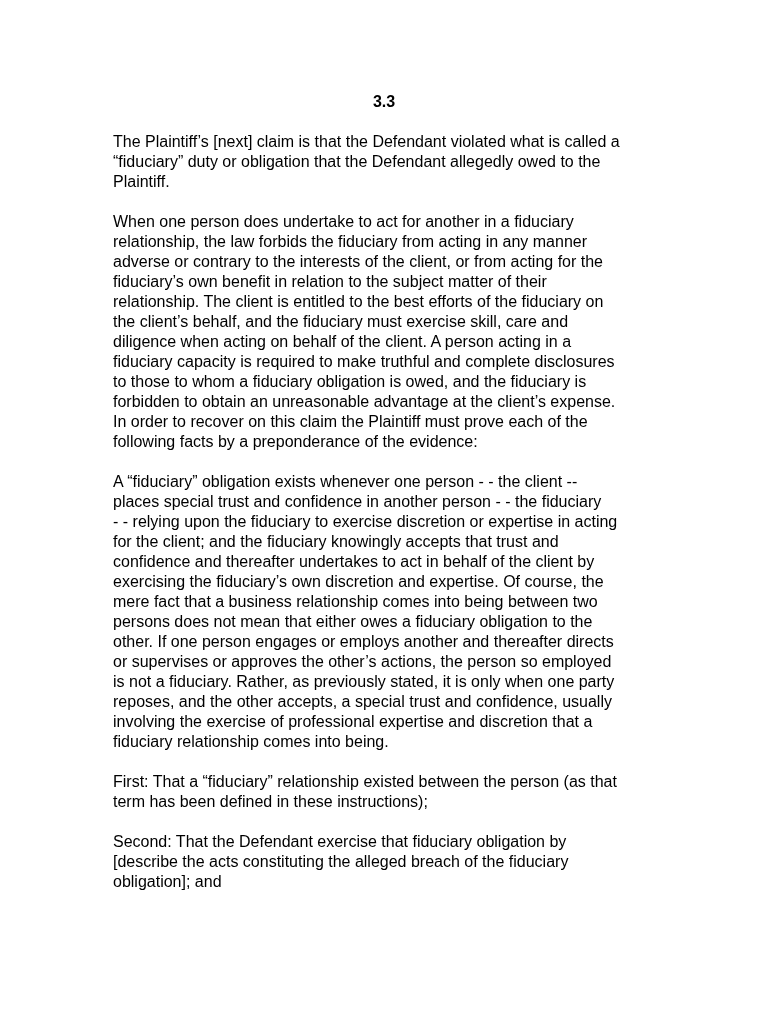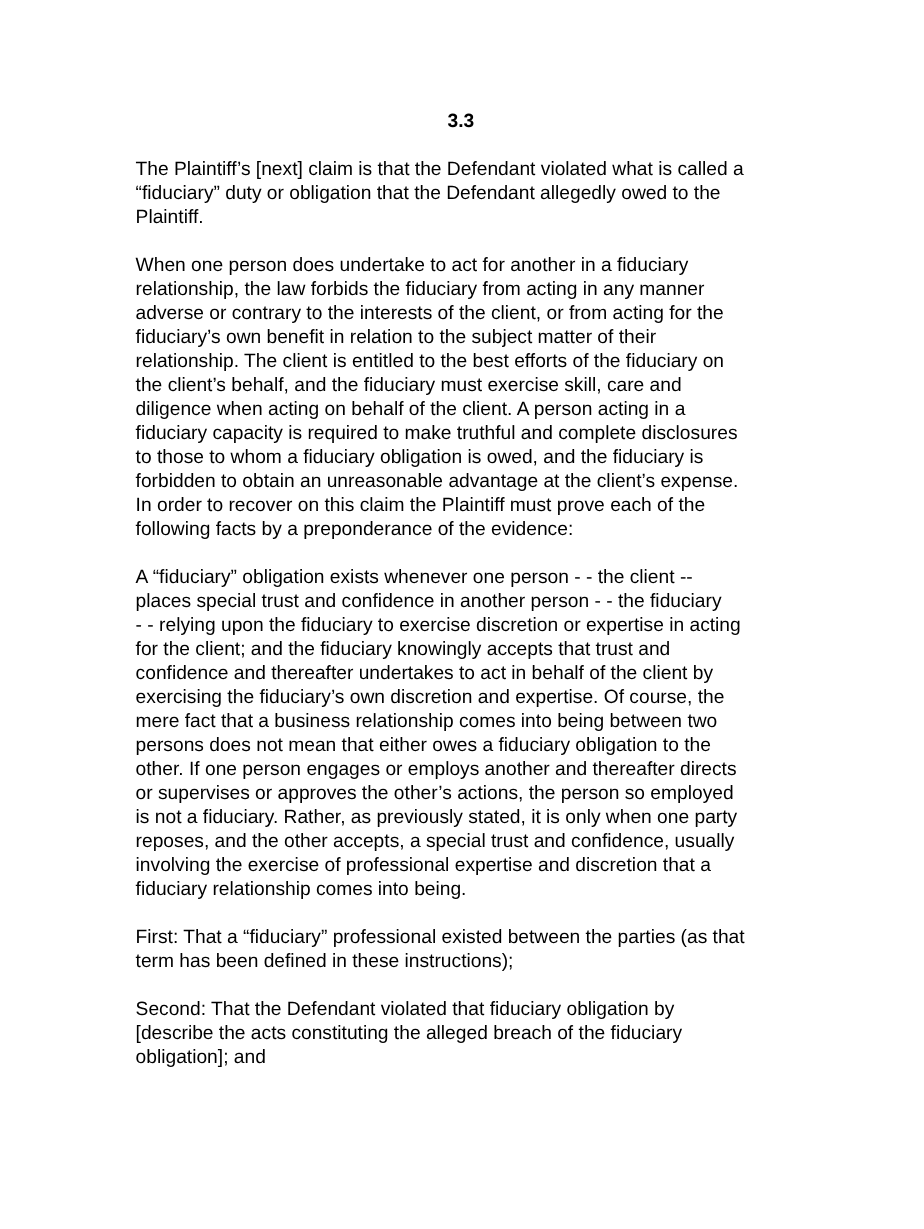--- a/index.html
+++ b/index.html
@@ -72,19 +72,19 @@
 exercising the fiduciary’s own discretion and expertise. Of course, the
 mere fact that a business relationship comes into being between two
 persons does not mean that either owes a fiduciary obligation to the
 other. If one person engages or employs another and thereafter directs
 or supervises or approves the other’s actions, the person so employed
 is not a fiduciary. Rather, as previously stated, it is only when one party
 reposes, and the other accepts, a special trust and confidence, usually
 involving the exercise of professional expertise and discretion that a
 fiduciary relationship comes into being.</p>
 
-  <p class="para">First: That a “fiduciary” professional existed between the parties (as that
+  <p class="para">First: That a “fiduciary” relationship existed between the person (as that
 term has been defined in these instructions);</p>
 
-  <p class="para">Second: That the Defendant violated that fiduciary obligation by
+  <p class="para">Second: That the Defendant exercise that fiduciary obligation by
 [describe the acts constituting the alleged breach of the fiduciary
 obligation]; and</p>
 </div>
 
 </body></html>

